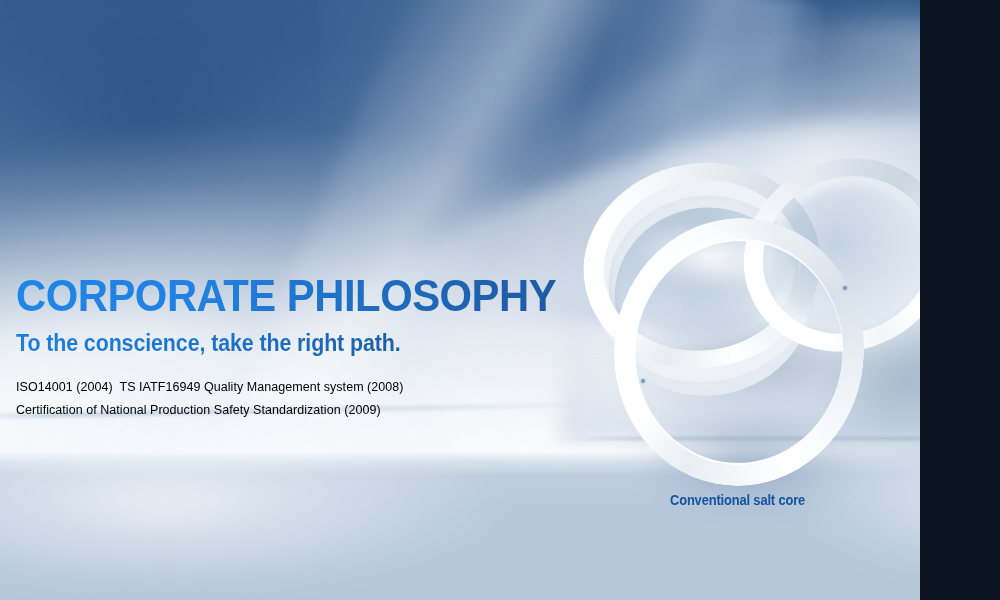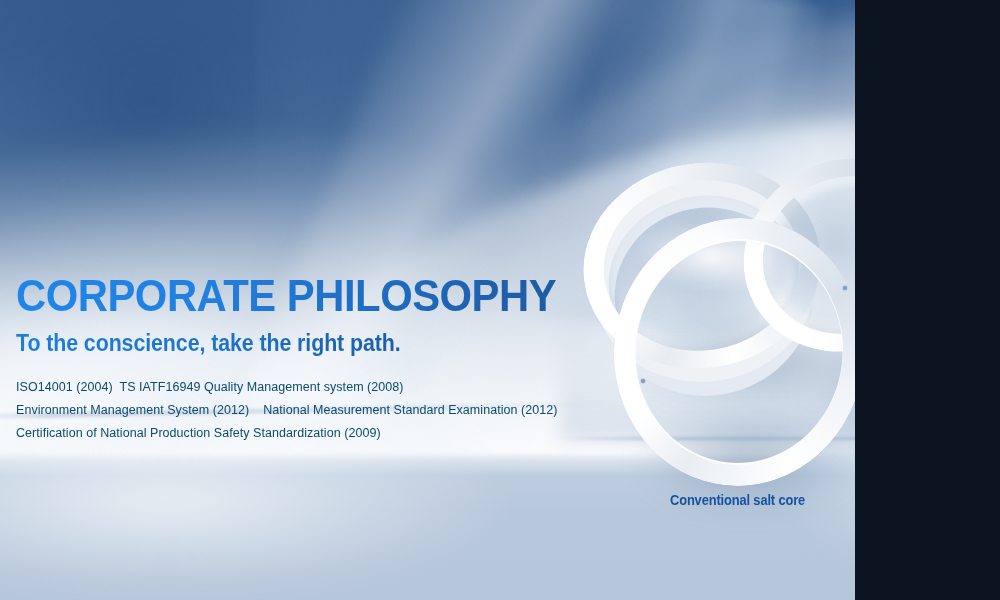--- a/index.html
+++ b/index.html
@@ -6,21 +6,21 @@
   * { margin:0; padding:0; box-sizing:border-box; }
   html, body {
     width:1000px; height:600px;
     overflow:hidden;
     background:#0b1420;
     font-family:"Liberation Sans", sans-serif;
   }
 
   .banner{
     position:relative;
-    width:855px; height:600px;
+    width:920px; height:600px;
     overflow:hidden;
     background:#8fa6c0;
   }
 
   
   .bg-base{
     position:absolute; inset:0;
     background:
       linear-gradient(180deg,
         #3d6393 0%,
@@ -407,21 +407,21 @@
     -webkit-background-clip:text;
             background-clip:text;
     color:transparent;
     -webkit-text-fill-color:transparent;
   }
   .certs{ margin-top:18px; }
   .cert-line{
     font-family:"Liberation Sans", sans-serif;
     font-size:12.5px;
     line-height:23px;
-    color:#0c4a6e;
+    color:#000000;
     white-space:pre;
     letter-spacing:.05px;
   }
 
   .caption{
     position:absolute;
     left:670px; top:492px;
     font-family:"Liberation Sans", sans-serif;
     font-weight:bold;
     font-size:14px;
@@ -483,20 +483,19 @@
     <div class="pinhole" style="left:843px; top:286px;"></div>
   </div>
 
   <div class="content">
     <div class="headline">CORPORATE PHILOSOPHY</div>
 
     <div class="subhead">To the conscience, take the right path.</div>
 
     <div class="certs">
       <div class="cert-line">ISO14001 (2004)  TS IATF16949 Quality Management system (2008)</div>
-      <div class="cert-line">Environment Management System (2012)    National Measurement Standard Examination (2012)</div>
       <div class="cert-line">Certification of National Production Safety Standardization (2009)</div>
     </div>
   </div>
 
   <div class="caption">Conventional salt core</div>
 
 </div>
 
 </body></html>

